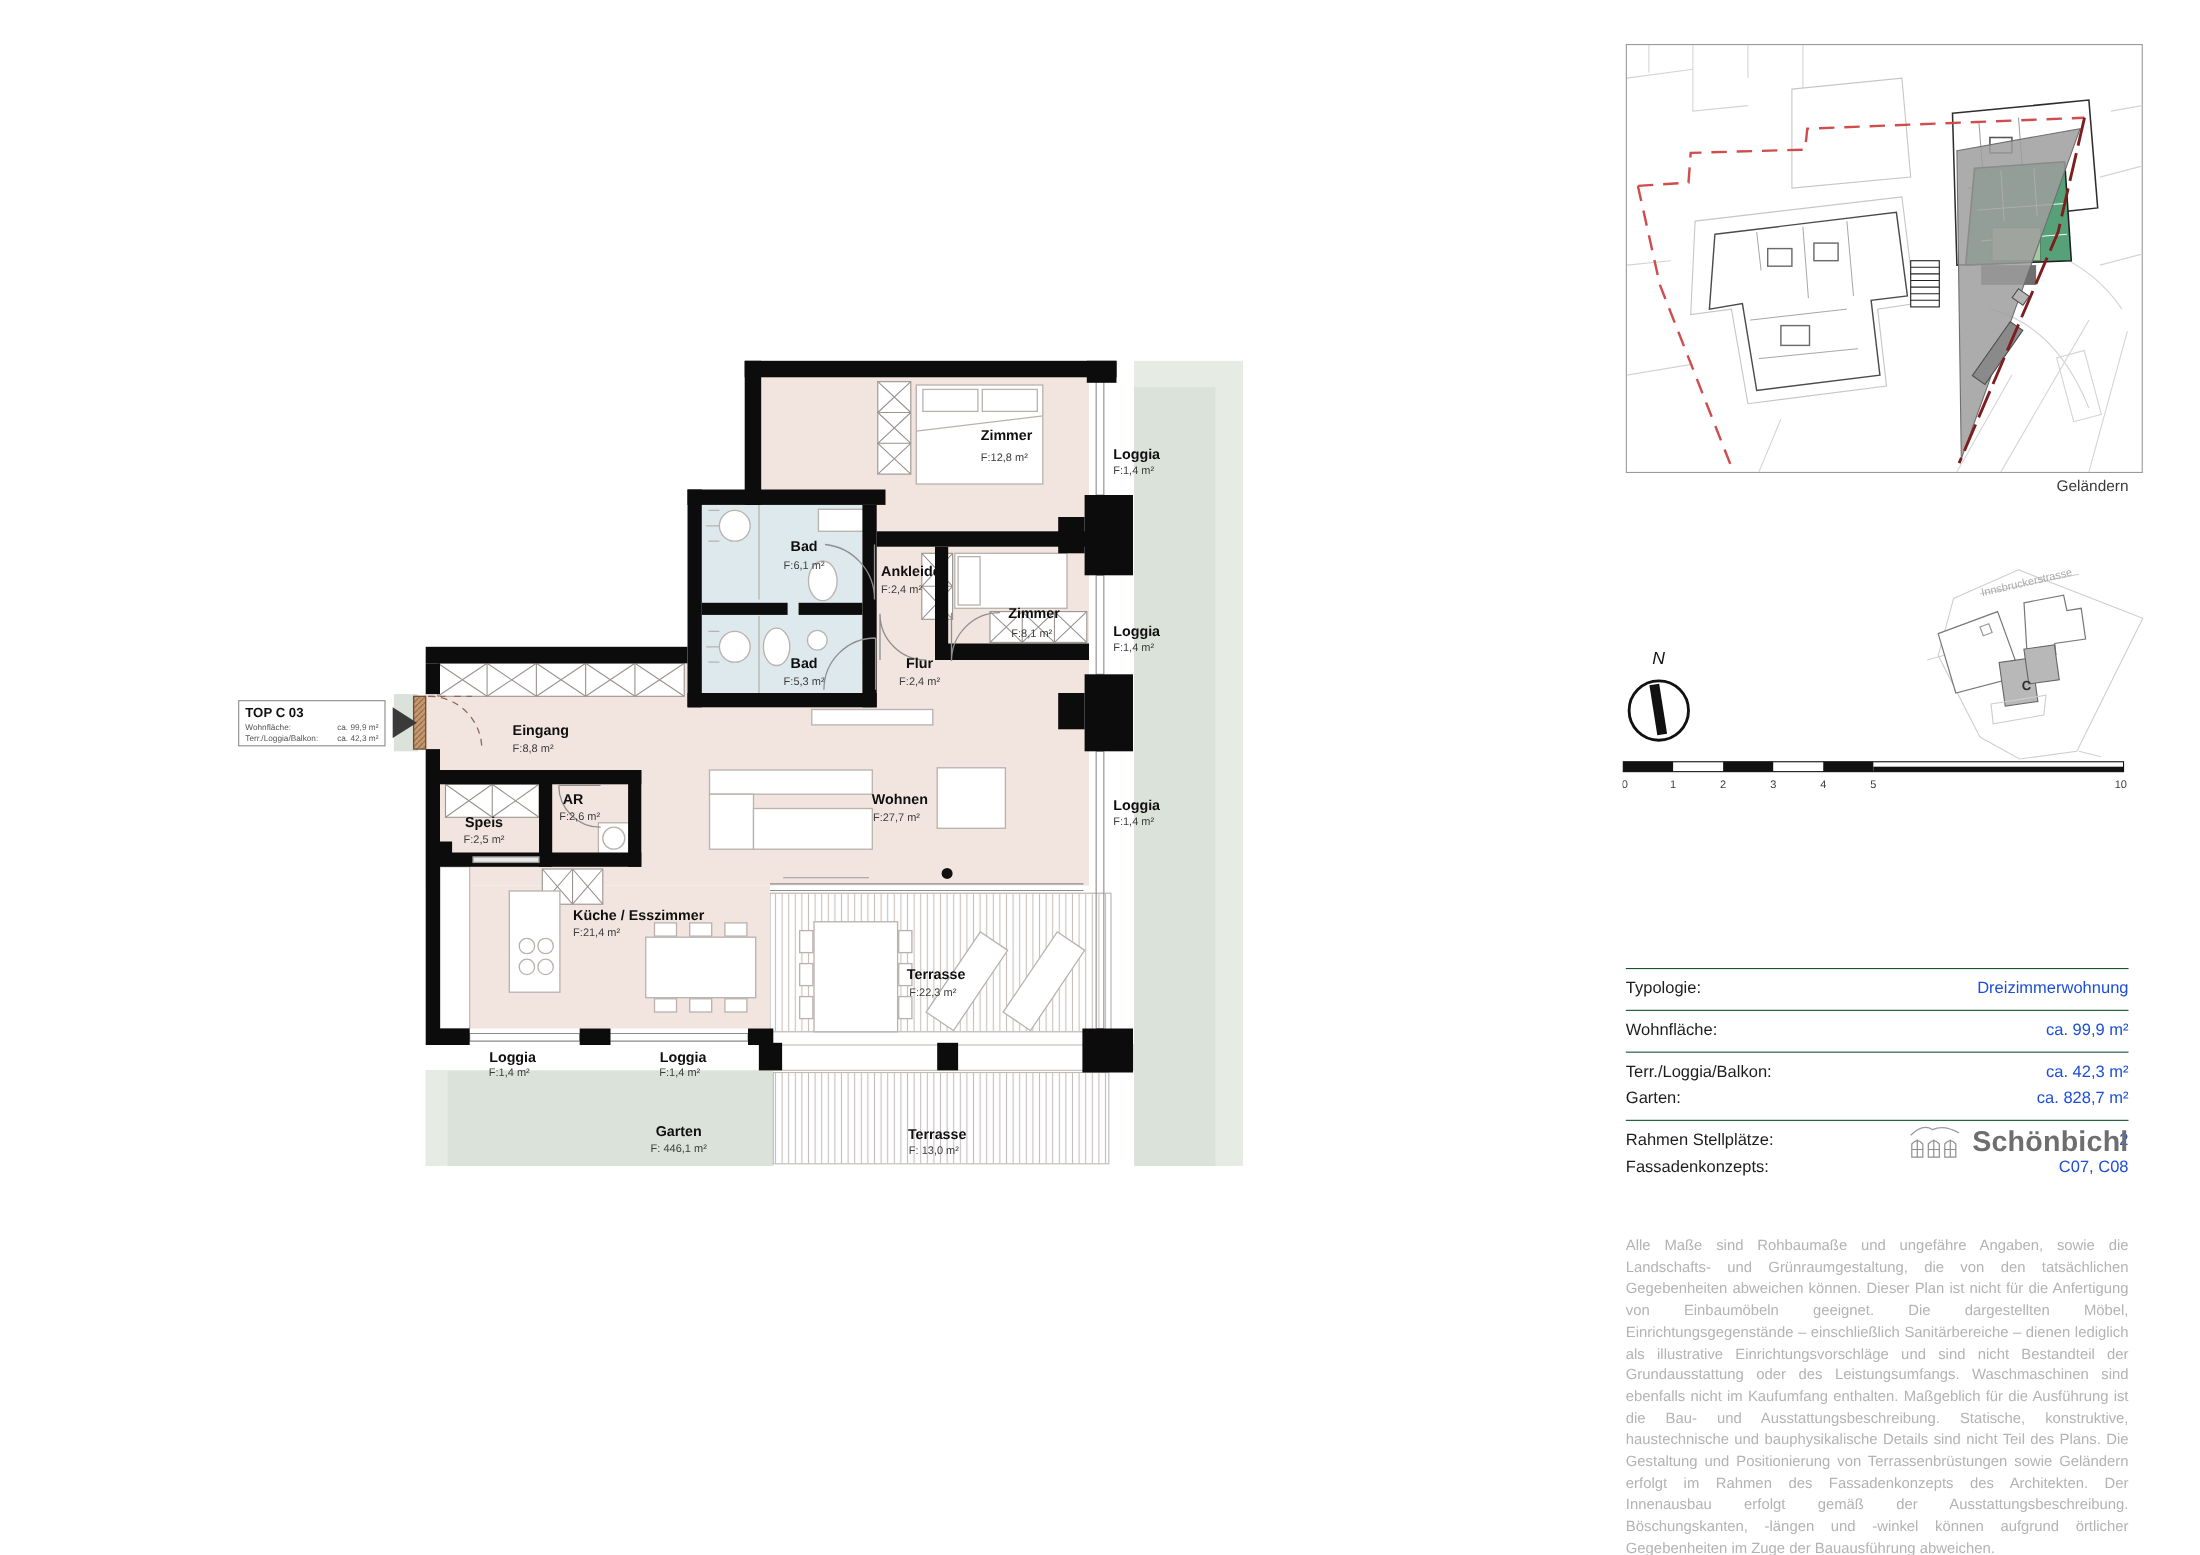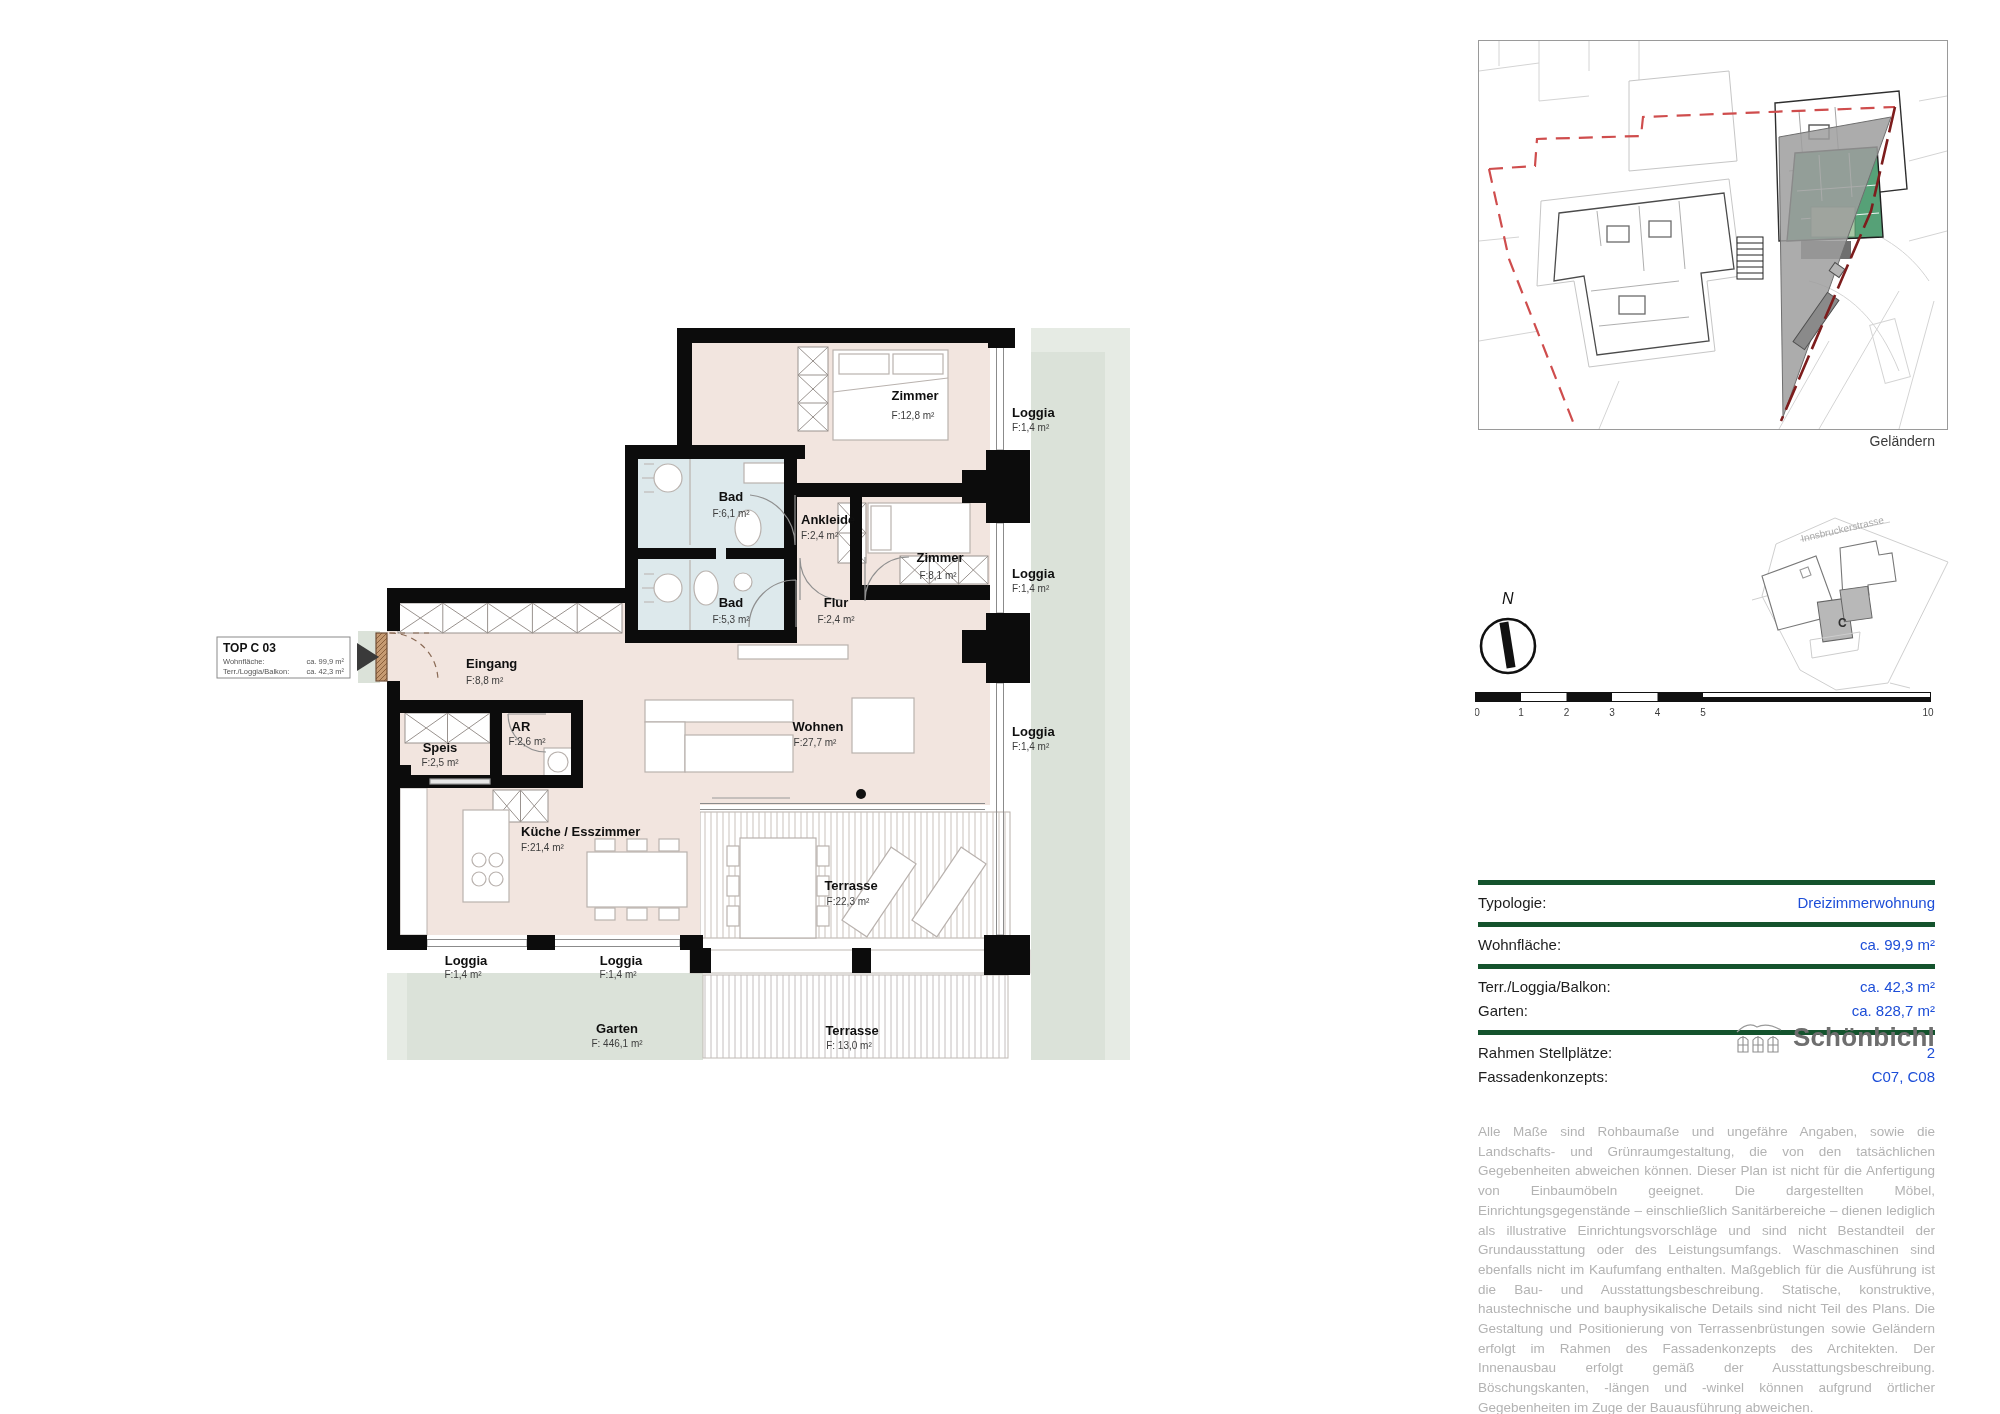--- a/index.html
+++ b/index.html
@@ -9,21 +9,21 @@
   svg text{font-family:"Liberation Sans", sans-serif;}
   .room-name{font-size:13px;font-weight:bold;fill:#0f0f0f;}
   .room-area{font-size:10px;fill:#3c3c3c;}
   
   .overview-frame{left:1478px;top:40px;width:470px;height:390px;border:1px solid #9a9a9a;box-sizing:border-box;background:#fff;}
   .overview-caption{left:1478px;top:433px;width:457px;text-align:right;font-size:14px;color:#3a3a3a;}
   .title-block{left:1400px;top:726px;width:535px;text-align:right;}
   .main-title{font-size:31px;font-weight:bold;letter-spacing:-.5px;color:#161616;white-space:nowrap;}
   .meta{margin-top:10px;font-size:13.5px;line-height:1.55;color:#3c3c3c;}
   .specs{left:1478px;top:880px;width:457px;font-size:15px;}
-  .spec-group{border-top:5px solid #14532d;padding:6px 0 7px 0;}
+  .spec-group{border-top:1px solid #14532d;padding:6px 0 7px 0;}
   .spec-row{display:flex;justify-content:space-between;line-height:1.6;}
   .spec-label{color:#1d1d1d;}
   .spec-value{color:#1d4ed8;}
   .brand{left:1478px;top:1005px;width:457px;display:flex;justify-content:flex-end;align-items:center;gap:10px;margin-top:14px;}
   .brand-name{font-size:26px;font-weight:bold;color:#6e6e6e;letter-spacing:.2px;}
   .disclaimer{left:1478px;top:1122px;width:457px;font-size:13.5px;line-height:1.46;color:#b3b3b3;
               text-align:justify;}
   .scalebar{left:1475px;top:690px;width:470px;height:34px;}
 </style>
 </head>

